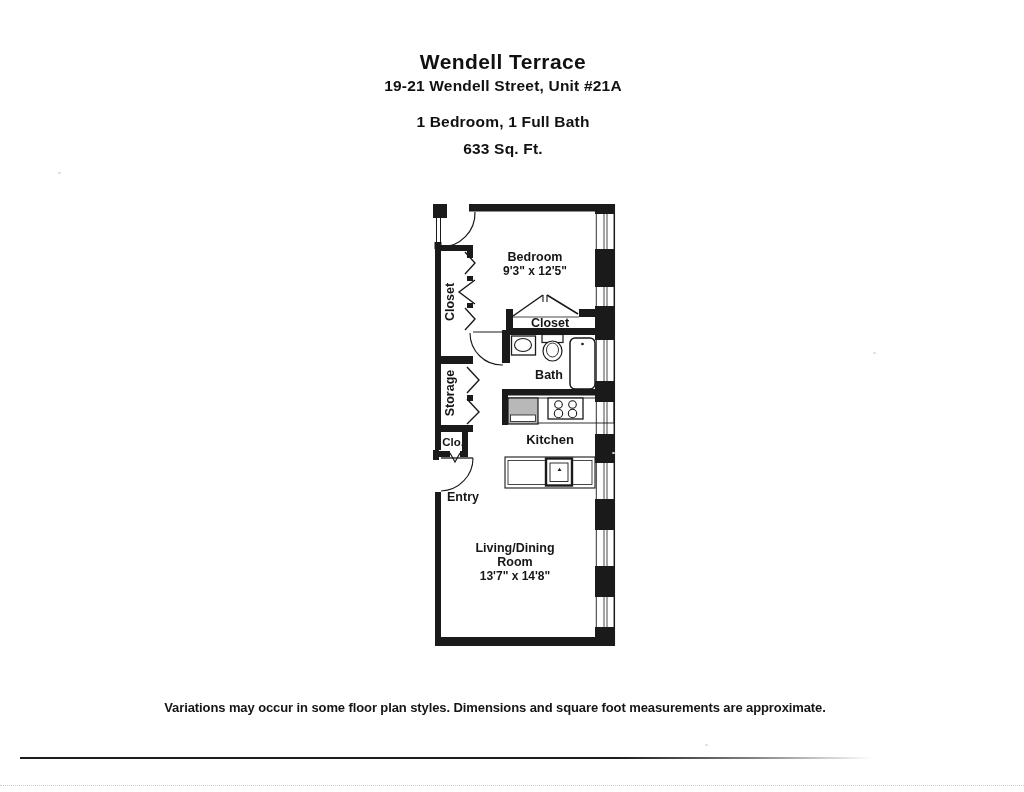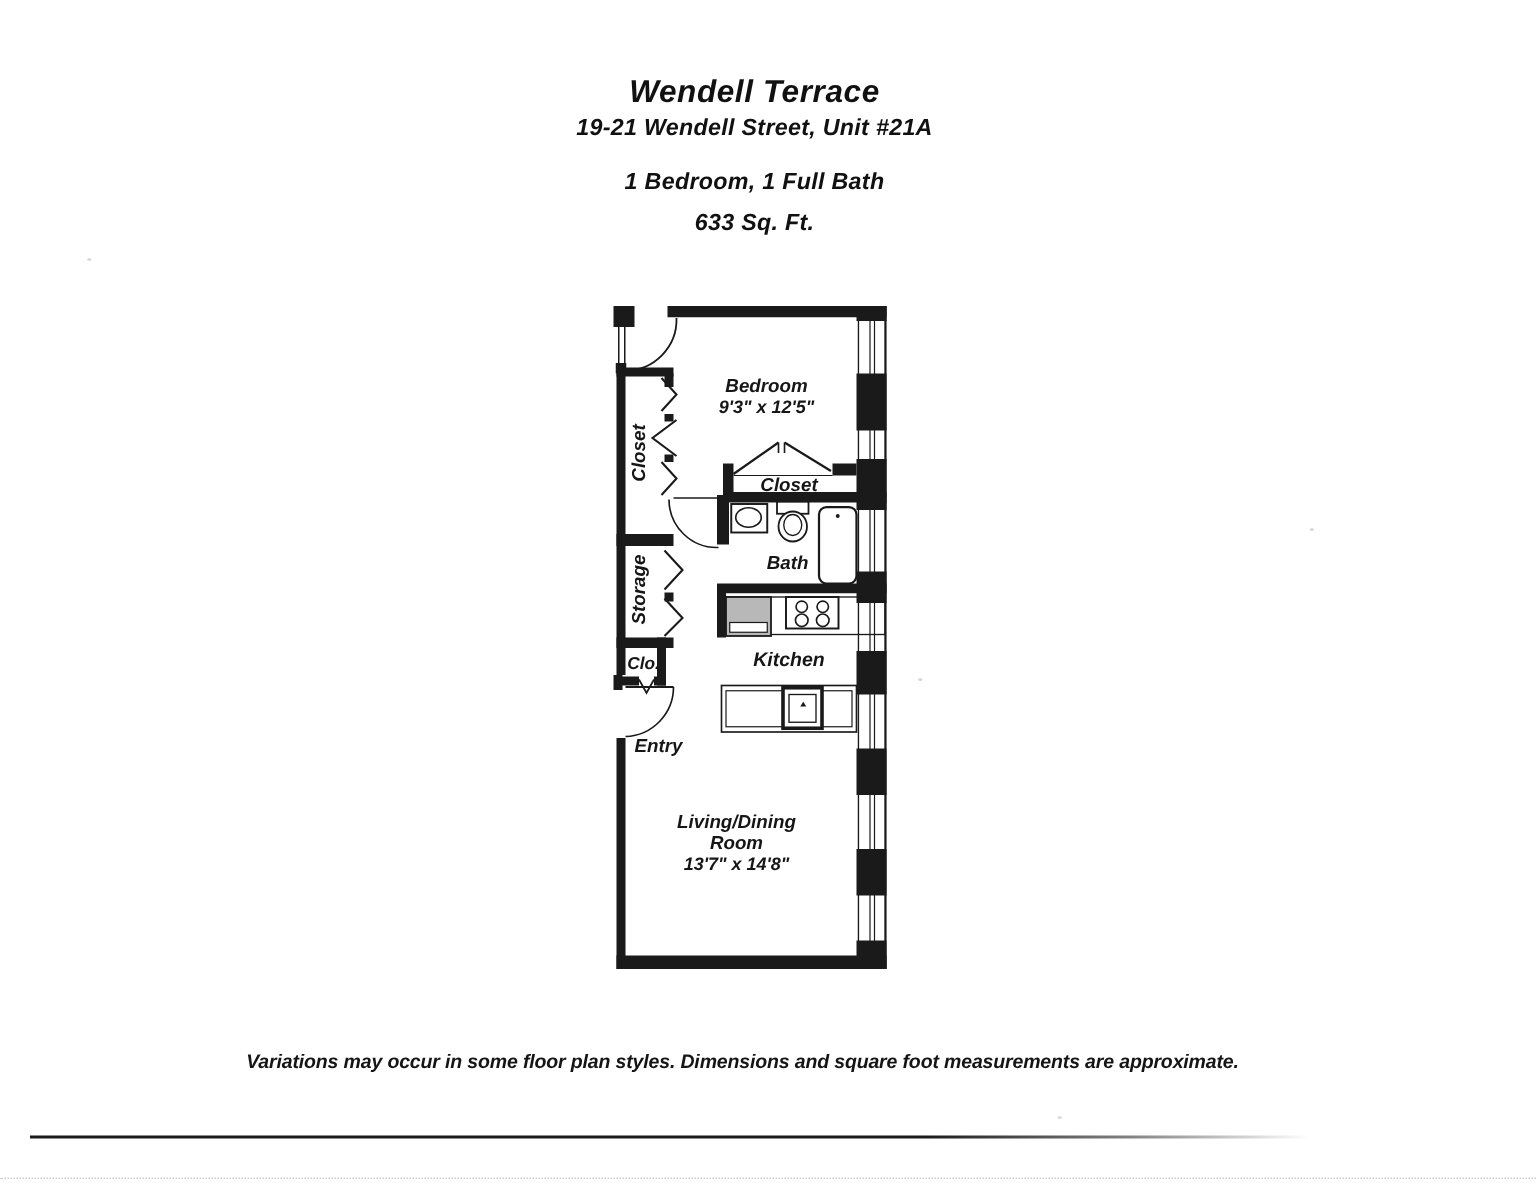--- a/index.html
+++ b/index.html
@@ -1,23 +1,23 @@
 <!DOCTYPE html>
 <html><head>
 <meta charset="utf-8">
 <style>
   html,body{margin:0;padding:0;background:#fff;}
   .page{position:relative;width:1024px;height:792px;background:#ffffff;overflow:hidden;
-        font-family:"Liberation Sans",sans-serif;color:#111;font-style:italic;}
+        font-family:"Liberation Sans",sans-serif;color:#111;}
   .header{position:absolute;top:50px;left:0;width:1024px;text-align:center;transform:translateX(-9px);}
   .header .title{font-size:21px;font-weight:bold;letter-spacing:.4px;}
   .header .address{font-size:15.5px;font-weight:bold;margin-top:3px;letter-spacing:.2px;}
   .header .bedbath{font-size:15.5px;font-weight:bold;margin-top:18px;letter-spacing:.2px;}
   .header .area{font-size:15.5px;font-weight:bold;margin-top:9px;letter-spacing:.2px;}
-  .plan{position:absolute;left:404px;top:192px;width:200px;height:466px;}
+  .plan{position:absolute;left:428px;top:192px;width:200px;height:466px;}
   .plan svg{display:block;}
   .plan text{font-family:"Liberation Sans",sans-serif;font-weight:bold;fill:#161616;}
   .disclaimer{position:absolute;top:700px;left:0;width:1024px;text-align:center;
               transform:translateX(-17px);font-size:13px;font-weight:bold;letter-spacing:-0.1px;color:#151515;}
   .rule{position:absolute;top:757px;left:20px;width:853px;height:2px;
         background:linear-gradient(to right,#1c1c1c 0%,#1c1c1c 70%,rgba(28,28,28,.55) 86%,rgba(28,28,28,0) 100%);}
   .dotted{position:absolute;top:785px;left:0;width:1024px;height:0;border-top:1px dotted #c9c9c9;opacity:.9;}
   .speck{position:absolute;width:3px;height:2px;background:#dadada;border-radius:50%;}
 </style>
 </head>

